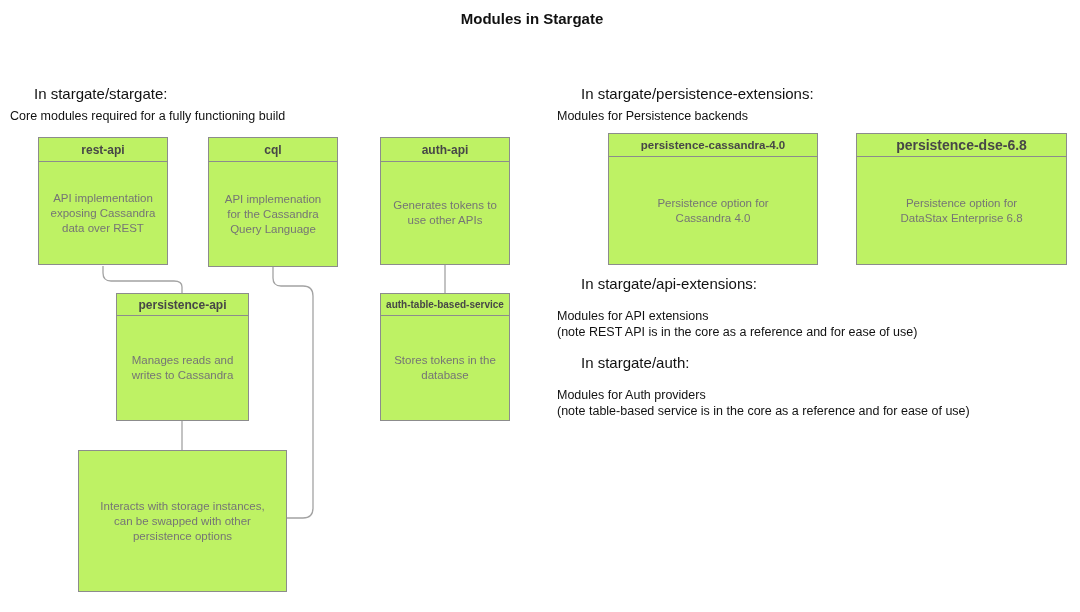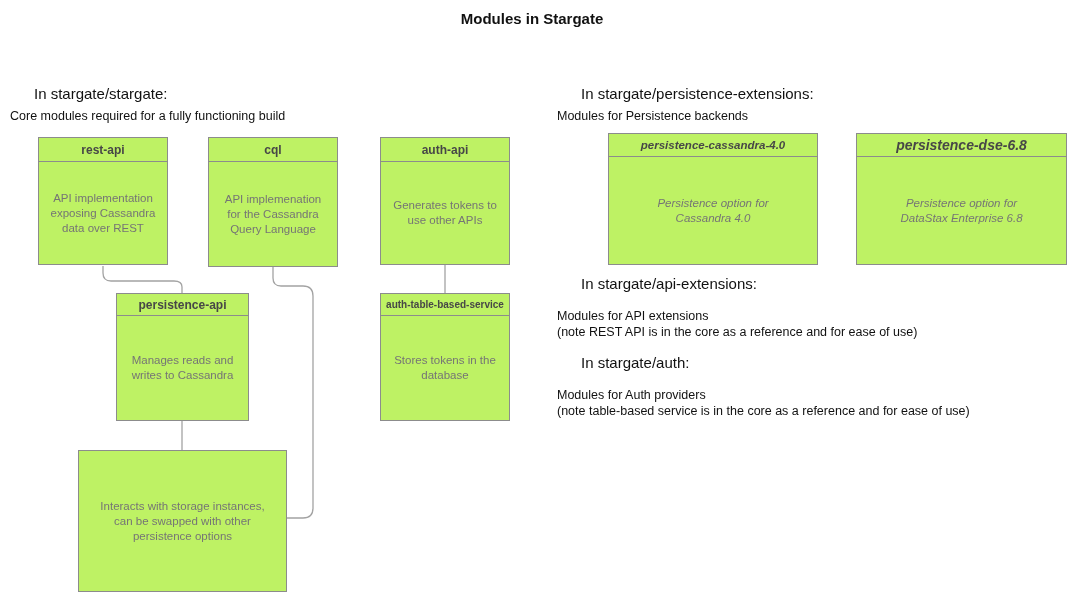--- a/index.html
+++ b/index.html
@@ -38,21 +38,21 @@
 
   .module-box {
     position: absolute;
     background: #bef264;
     border: 1.5px solid #8c8c8c;
     box-sizing: border-box;
     display: flex;
     flex-direction: column;
     z-index: 2;
   }
-  .module-box.thin { border-width: 1px; font-style: italic; }
+  .module-box.thin { border-width: 1px; }
 
   .module-header {
     border-bottom: 1.5px solid #8c8c8c;
     display: flex;
     align-items: center;
     justify-content: center;
     font-weight: bold;
     font-size: 12px;
     color: #474747;
     flex: 0 0 auto;

